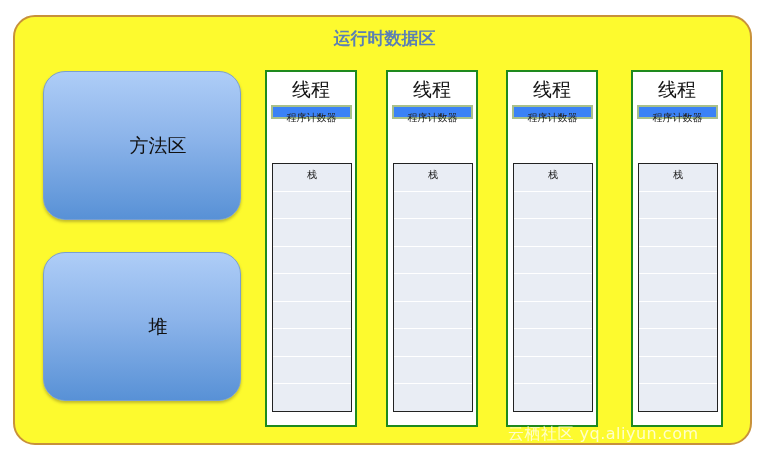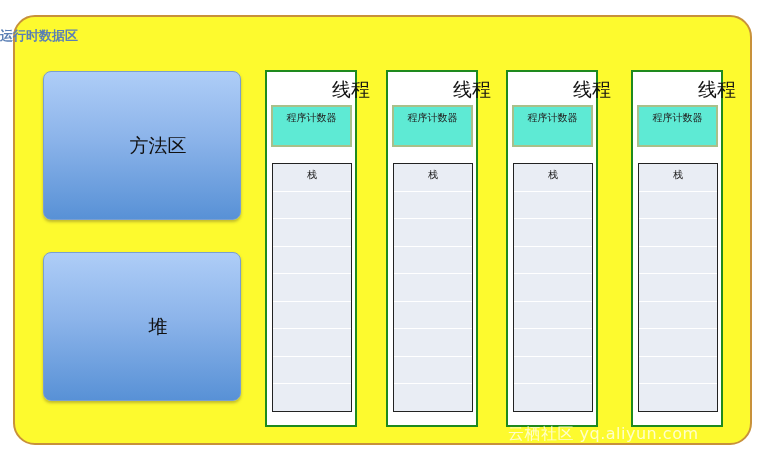--- a/index.html
+++ b/index.html
@@ -1,32 +1,32 @@
 <!DOCTYPE html>
 <html><head>
 <meta charset="utf-8">
 <style>
   html, body { margin:0; padding:0; }
   body { width:769px; height:465px; background:#ffffff; position:relative; overflow:hidden;
          font-family:"DejaVu Sans", sans-serif; }
   .frame { position:absolute; left:13px; top:15px; width:739px; height:430px;
            background:#fdfa2e; border:2px solid #c8913a; border-radius:22px; box-sizing:border-box; }
-  .title { position:absolute; left:0; top:27px; width:769px; text-align:left;
-           color:#5a7fb5; font-weight:bold; font-size:13px; }
-  .area { position:absolute; left:43px; width:198px; height:149px; border-radius:8px;
+  .title { position:absolute; left:0; top:27px; width:769px; text-align:center;
+           color:#5a7fb5; font-weight:bold; font-size:17px; }
+  .area { position:absolute; left:43px; width:198px; height:149px; border-radius:22px;
           background:linear-gradient(to bottom,#aecdf7 0%,#8cb4ea 45%,#5891d6 100%);
           border:1px solid #7a9fcf; box-sizing:border-box;
           box-shadow:0 2px 3px rgba(120,110,40,0.45);
           display:flex; align-items:center; justify-content:center;
           font-size:19px; color:#111;padding-left:32px; }
   .thread { position:absolute; top:70px; width:92px; height:357px; background:#ffffff;
             border:2px solid #1e8a1e; box-sizing:border-box; }
-  .thread-title { position:absolute; top:5px; left:0; width:100%; text-align:center; font-size:19px; color:#111;margin-left:40px; }
-  .pc { position:absolute; left:4px; top:33px; width:81px; height:42px; border:2px solid #a9c08a;
-        box-sizing:border-box; font-size:10px; color:#222; text-align:center; line-height:22px; background:#5eead4; }
+  .thread-title { position:absolute; top:5px; left:0; width:100%; text-align:center; font-size:19px; color:#111; }
+  .pc { position:absolute; left:4px; top:33px; width:81px; height:14px; border:2px solid #a9c08a;
+        box-sizing:border-box; font-size:10px; color:#222; text-align:center; line-height:22px; background:#3b82f6; }
   .stack { position:absolute; left:5px; top:91px; width:80px; height:249px; border:1px solid #222;
            box-sizing:border-box; background:#e9edf4; }
   .stack-row { height:27.5px; border-bottom:1px solid #ffffff; box-sizing:border-box;
                font-size:10px; color:#222; text-align:center; line-height:22px; }
   .stack-row:last-child { border-bottom:none; }
   .watermark { position:absolute; left:508px; top:424px; font-size:16px; color:rgba(255,255,255,0.75);
                letter-spacing:0.5px; }
 </style>
 </head>
 <body>

